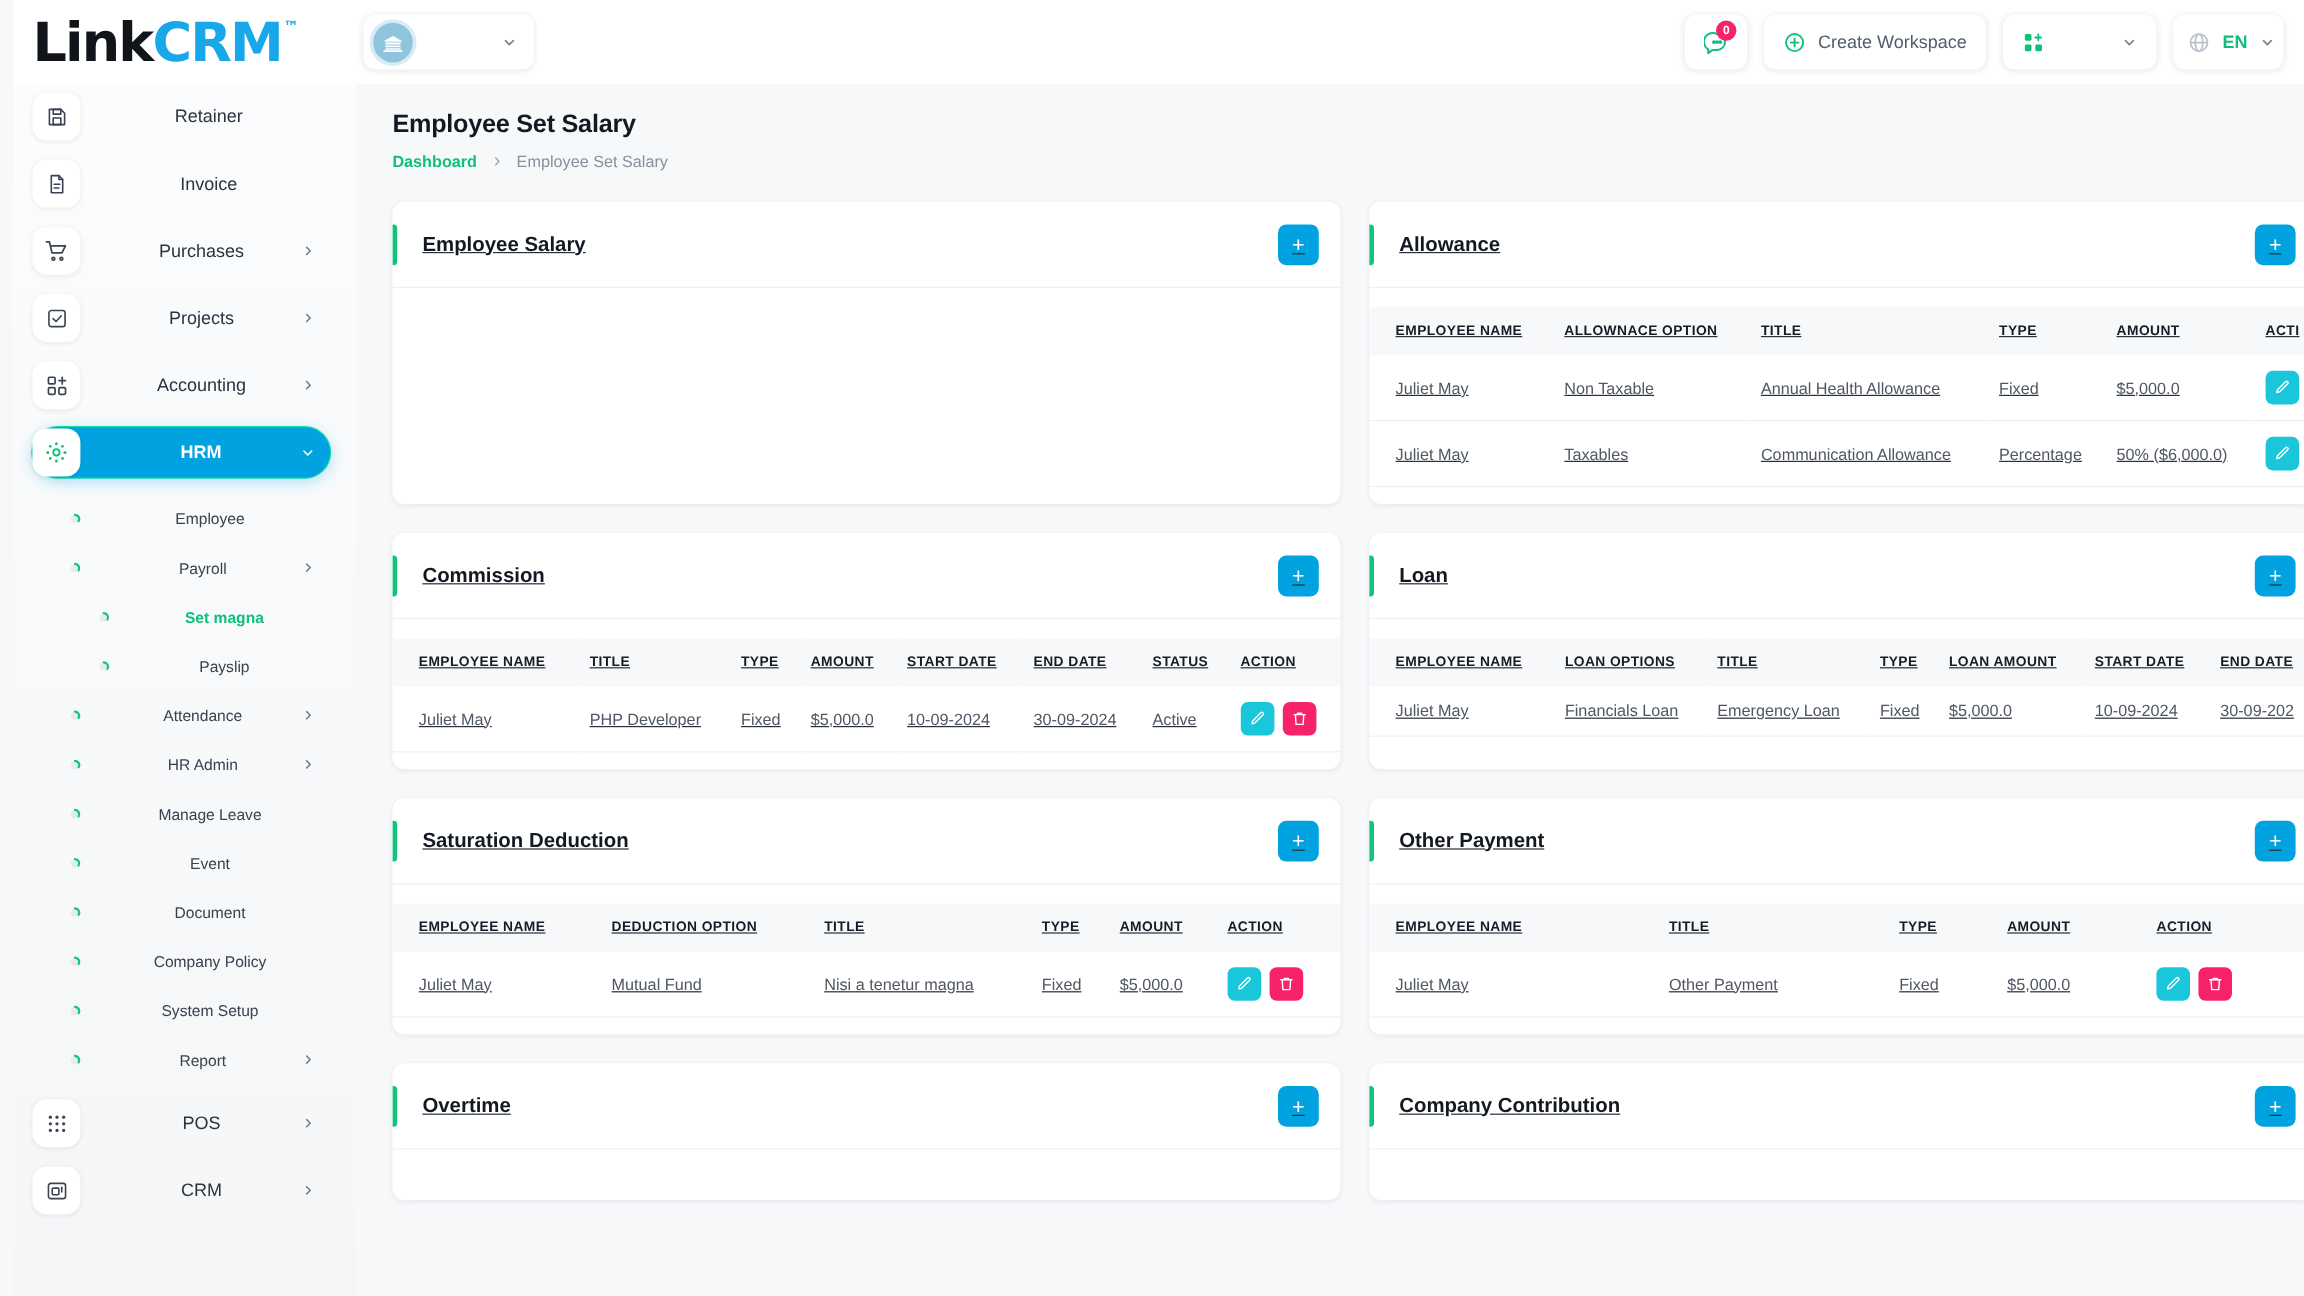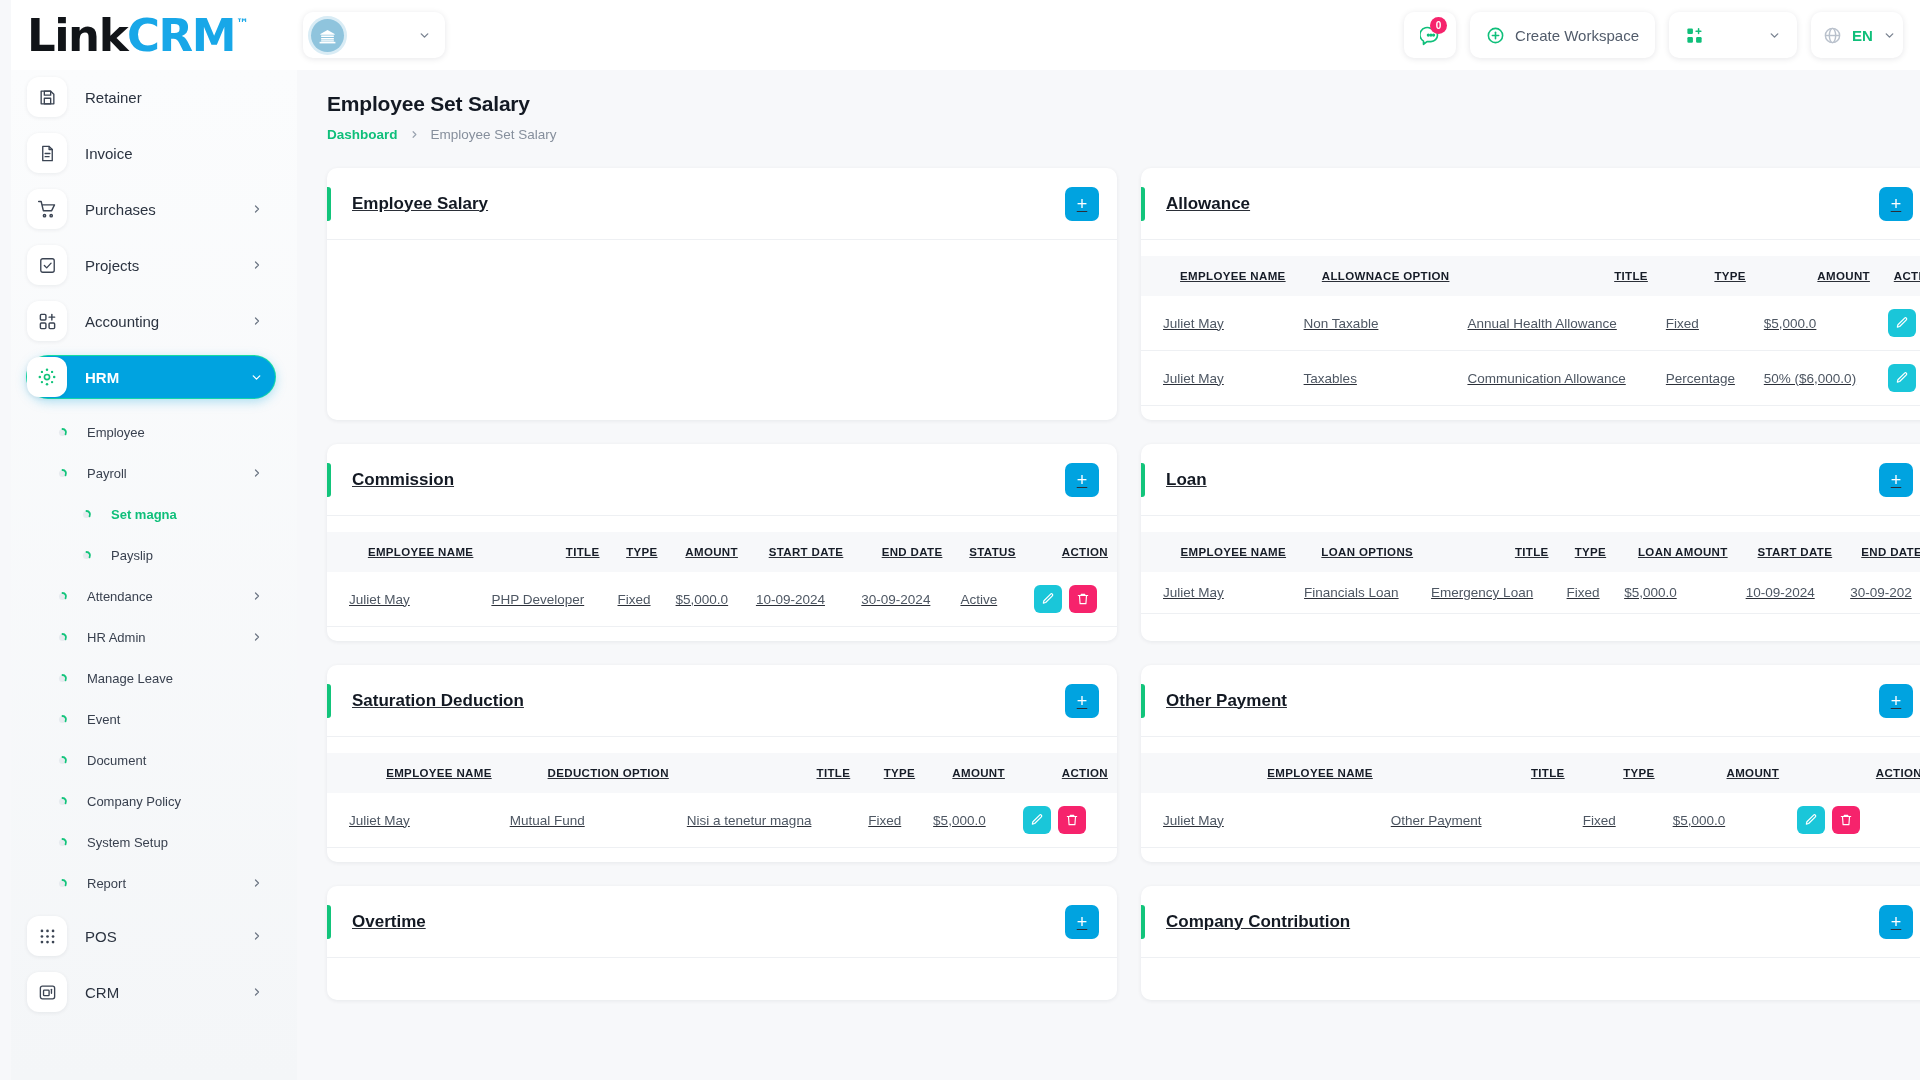--- a/index.html
+++ b/index.html
@@ -81,20 +81,21 @@
   
   .body { display: flex; flex: 1 1 auto; min-height: 0; }
 
   
   .sidebar {
     width: 286px; flex: 0 0 286px;
     background: linear-gradient(180deg,#fbfcfd 0%, #f4f6f8 100%);
     padding: 6px 22px 55px 16px;
     overflow: hidden;
     position: relative;
+    text-align: center;
   }
   .nav-item {
     display: flex; align-items: center;
     height: 42px; margin-bottom: 14px;
     border-radius: 24px;
     padding-right: 12px;
     cursor: pointer;
   }
   .nav-item .ico-box {
     width: 40px; height: 40px; flex: 0 0 40px;
@@ -172,21 +173,21 @@
   .kv { flex: 0 0 auto; }
   .kv.c1 { width: 218px; }
   .kv.c2 { width: 230px; }
   .kv-label { font-size: 13px; font-weight: 700; color: #1d2430; margin-bottom: 8px; }
   .kv-value { font-size: 13.5px; color: #5b6573; }
 
   table { width: 100%; border-collapse: collapse; table-layout: auto; white-space: nowrap; }
   thead tr { background: #f7f8fa; }
   th {
     font-size: 11.5px; font-weight: 700; letter-spacing: .35px;
-    color: #161c27; text-align: right;
+    color: #161c27; text-align: left;
     padding: 14px 9px; text-transform: uppercase;
   }
   th:first-child, td:first-child { padding-left: 22px; }
   td {
     font-size: 13.5px; color: #4e5763;
     padding: 13px 9px;
     border-bottom: 1px solid #eef0f3;
   }
   tbody tr:last-child td { border-bottom: 1px solid #eef0f3; }
 

